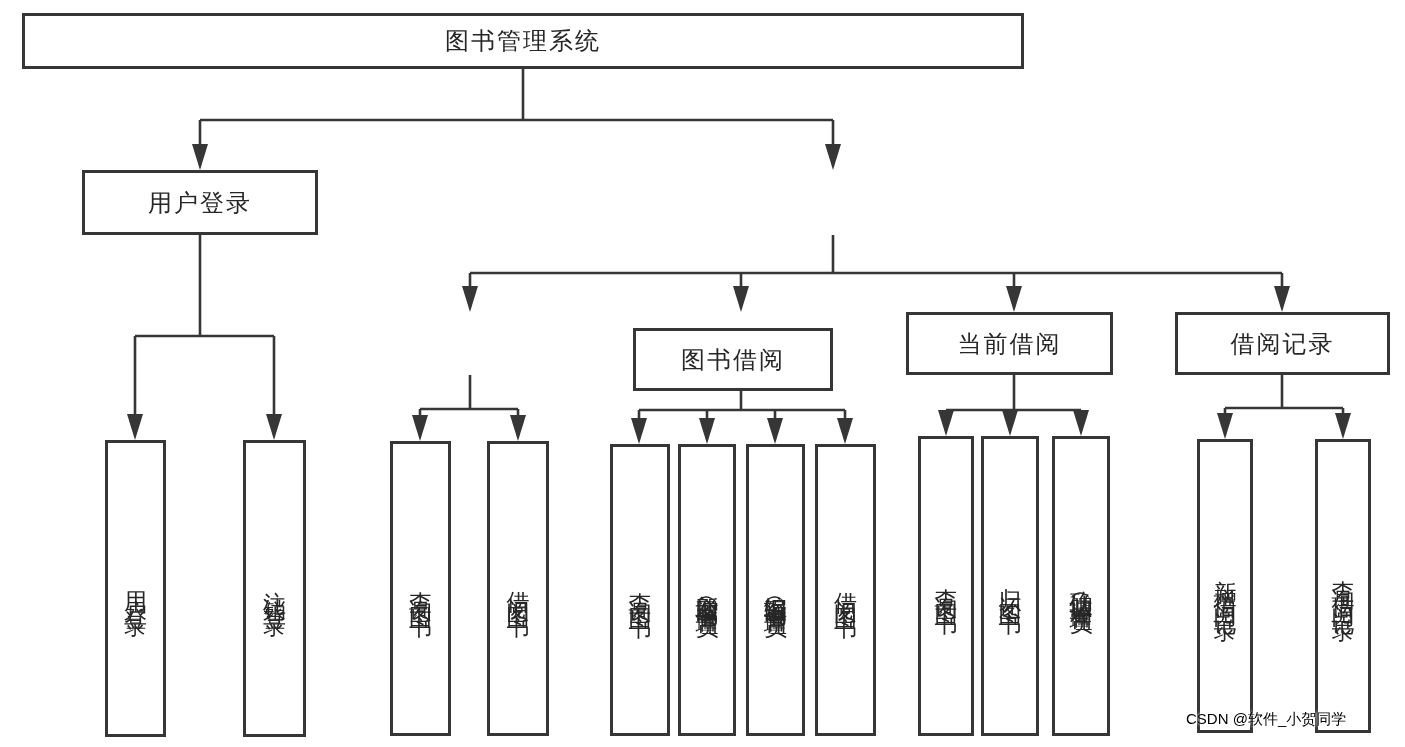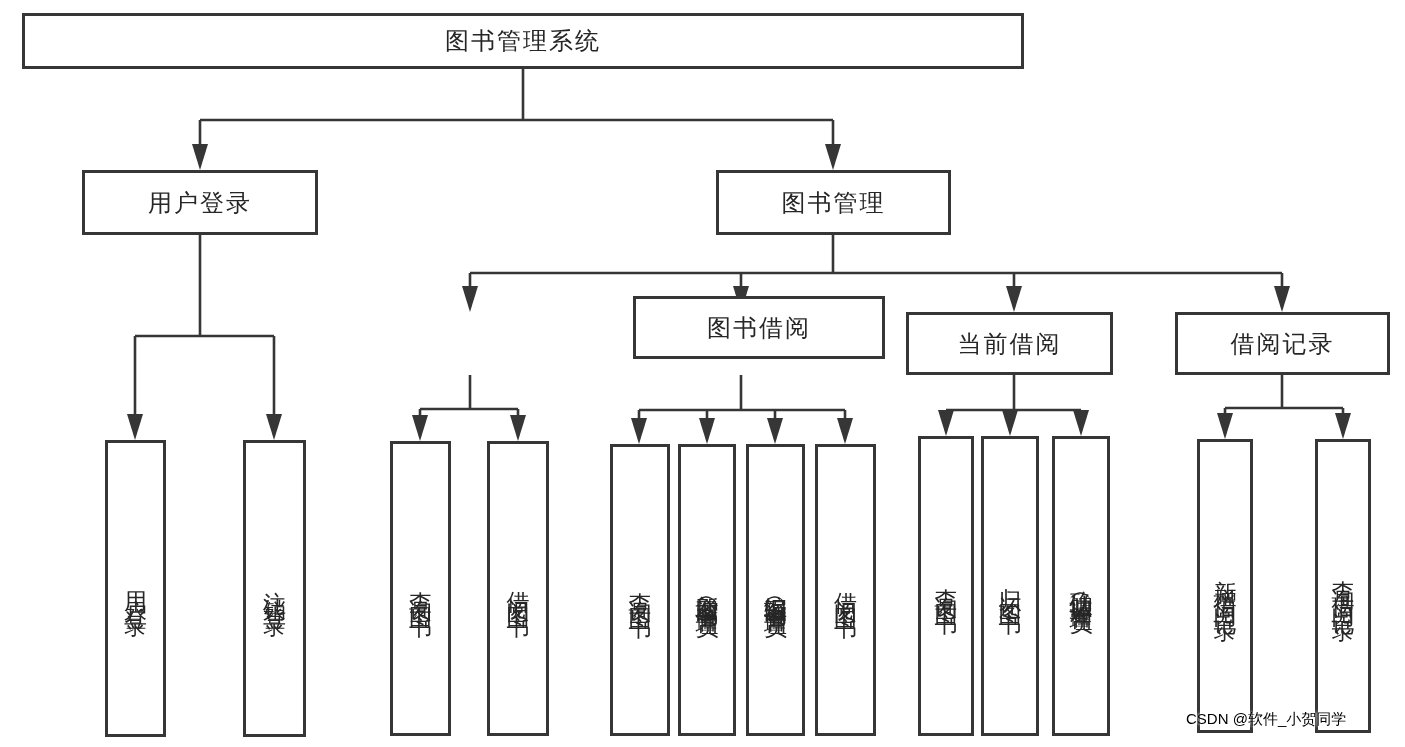--- a/index.html
+++ b/index.html
@@ -84,25 +84,22 @@
     </g>
   </svg>
 
   <div class="node hbox" style="left:22px;top:13px;width:1002px;height:56px">
     <span>图书管理系统</span>
   </div>
 
   <div class="node hbox" style="left:82px;top:170px;width:236px;height:65px">
     <span>用户登录</span>
   </div>
-  <div class="node hbox" style="left:716px;top:170px;width:235px;height:65px">
-    <span>图书管理</span>
-  </div>
 
-  <div class="node hbox" style="left:633px;top:296px;width:252px;height:63px">
+  <div class="node hbox" style="left:633px;top:328px;width:200px;height:63px">
     <span>图书借阅</span>
   </div>
   <div class="node hbox" style="left:906px;top:312px;width:207px;height:63px">
     <span>当前借阅</span>
   </div>
   <div class="node hbox" style="left:1175px;top:312px;width:215px;height:63px">
     <span>借阅记录</span>
   </div>
 
   <div class="node vbox" style="left:105px;top:440px;width:61px;height:297px">

